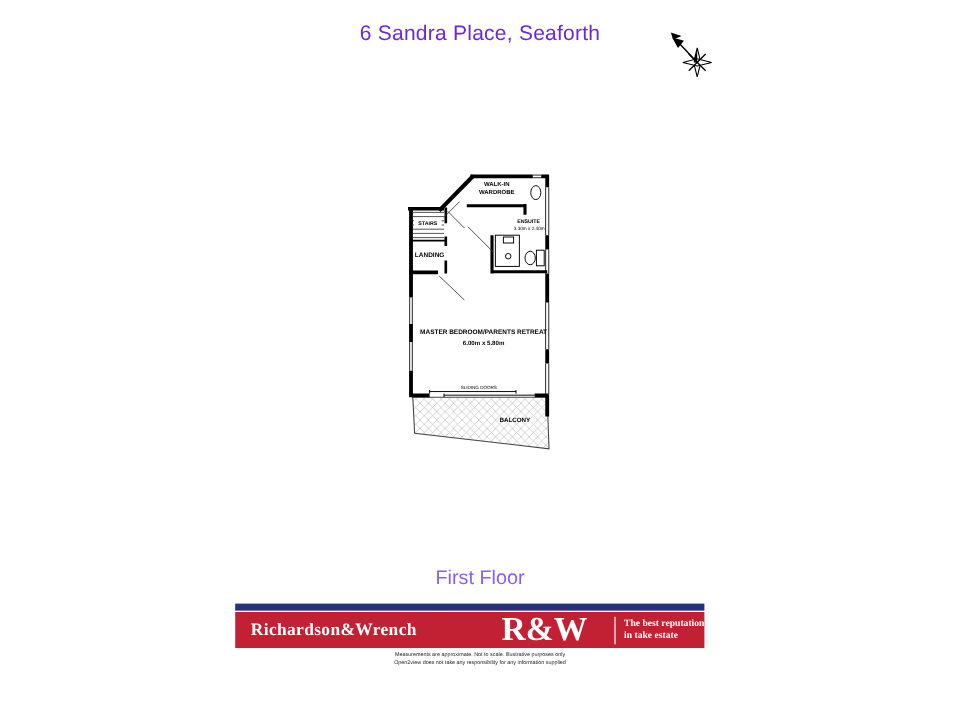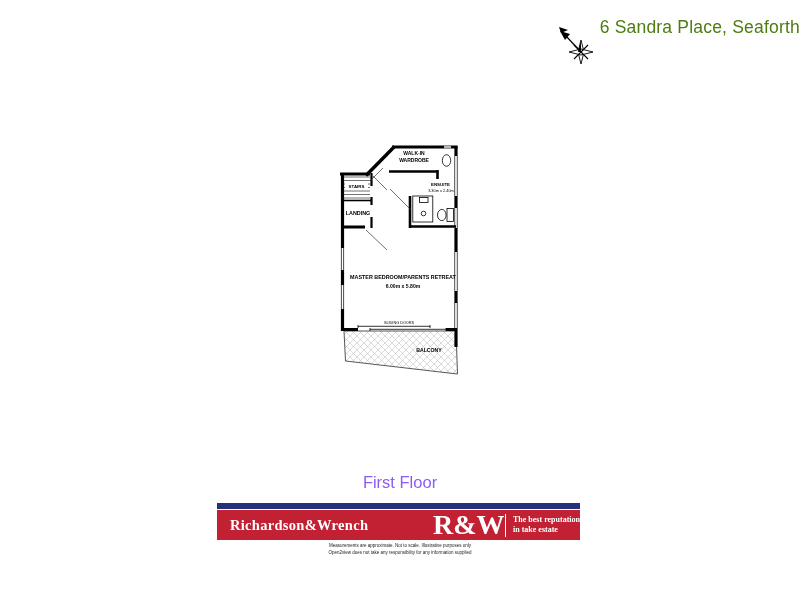--- a/index.html
+++ b/index.html
@@ -1,46 +1,46 @@
 <!DOCTYPE html>
 <html><head>
 <meta charset="utf-8">
 <style>
   html,body{margin:0;padding:0;}
   body{
     width:800px;height:600px;position:relative;background:#ffffff;
     font-family:"Liberation Sans",sans-serif;overflow:hidden;
   }
   .page-title{
-    position:absolute;top:17px;left:0;width:800px;text-align:right;
-    font-size:17.5px;color:#4d7c0f;letter-spacing:0.2px;
+    position:absolute;top:17px;left:0;width:800px;text-align:center;
+    font-size:17.5px;color:#6d28d9;letter-spacing:0.2px;
   }
   .floor-label{
     position:absolute;top:473px;left:0;width:800px;text-align:center;
     font-size:16.5px;color:#8b5cf6;
   }
   .compass{position:absolute;left:556px;top:24px;width:42px;height:44px;}
   .floorplan{position:absolute;left:325px;top:125px;width:150px;height:265px;}
   .floorplan text{font-family:"Liberation Sans",sans-serif;fill:#000;}
 
-  .banner{position:absolute;left:217px;top:503px;width:363px;}
+  .banner{position:absolute;left:196px;top:503px;width:391px;}
   .banner-blue{height:6px;background:#27317b;}
   .banner-gap{height:1px;background:#ffffff;}
   .banner-red{
     height:30px;background:#c22033;display:flex;align-items:center;
     color:#ffffff;
   }
   .brand-wordmark{
     margin-left:13px;font-family:"Liberation Serif",serif;font-weight:bold;
     font-size:14.5px;letter-spacing:0.3px;white-space:nowrap;
   }
   .banner-spacer{flex:1;}
   .rw-logo{
     font-family:"Liberation Serif",serif;font-weight:bold;font-size:28px;
-    line-height:30px;margin-right:0;white-space:nowrap;
+    line-height:30px;margin-right:22px;white-space:nowrap;
   }
   .banner-sep{width:1.5px;height:23px;background:#ffffff;margin-right:7px;}
   .tagline{
     font-family:"Liberation Serif",serif;font-weight:bold;font-size:8px;
     line-height:10px;white-space:nowrap;
   }
   .disclaimer-wrap{position:absolute;left:0;top:542px;width:800px;height:20px;}
   .disclaimer{
     width:1600px;margin-left:-400px;transform:scale(0.5);transform-origin:50% 0;
     text-align:center;font-size:9px;line-height:13.5px;color:#222222;

